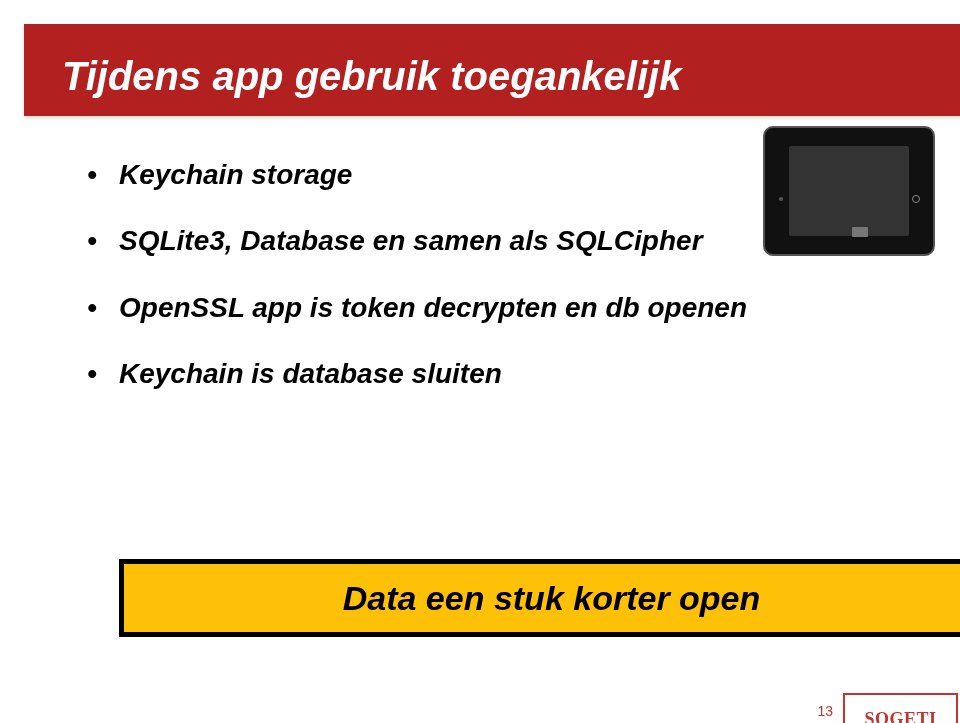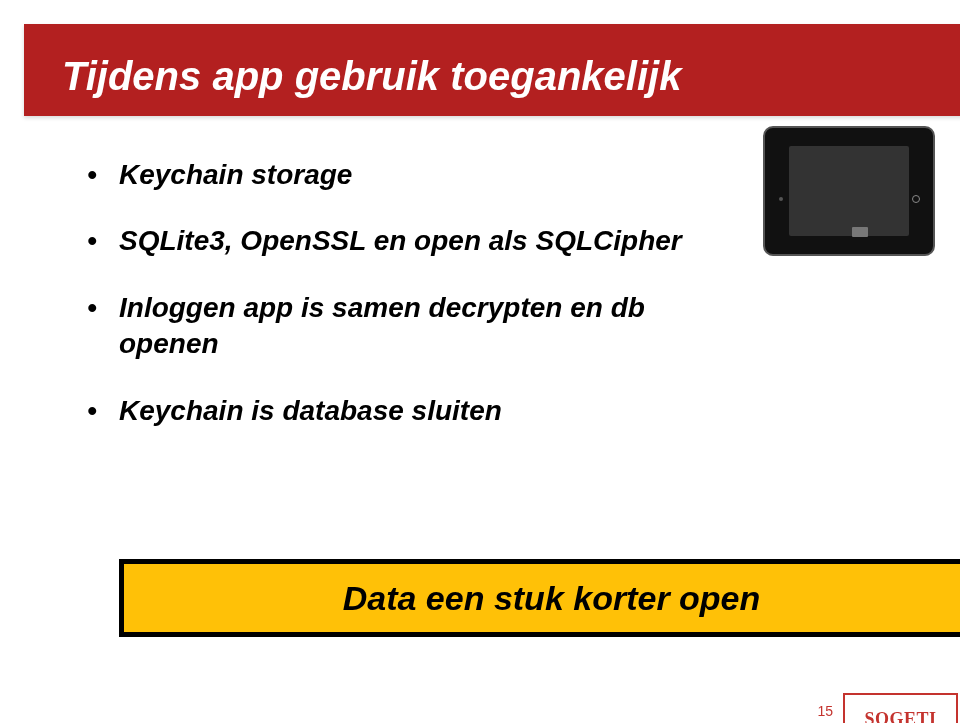--- a/index.html
+++ b/index.html
@@ -175,22 +175,22 @@
 </style>
 </head>
 <body>
 
 <div class="title-band">
   <div class="title-text">Tijdens app gebruik toegankelijk</div>
 </div>
 
 <ul class="bullets">
   <li>Keychain storage</li>
-  <li>SQLite3, OpenSSL en open als SQLCipher</li>
-  <li>Inloggen app is samen decrypten en db openen</li>
+  <li>SQLite3, Database en samen als SQLCipher</li>
+  <li>OpenSSL app is token decrypten en db openen</li>
   <li>Keychain is database sluiten</li>
 </ul>
 
 <div class="tablet">
   <div class="tablet-cam"></div>
   <div class="tablet-screen">
     <div class="tablet-fields">
       <div class="tablet-row">
           <div class="tablet-label"></div>
           <div class="tablet-input"></div>
@@ -202,18 +202,18 @@
       <div class="tablet-btn"></div>
     </div>
   </div>
   <div class="tablet-home"></div>
 </div>
 
 <div class="highlight-box">
   <div class="highlight-text">Data een stuk korter open</div>
 </div>
 
-<div class="page-num">15</div>
+<div class="page-num">13</div>
 
 <div class="logo">
   <div class="logo-mark"></div>
   <div class="logo-text">SOGETI</div>
 </div>
 
 </body></html>

